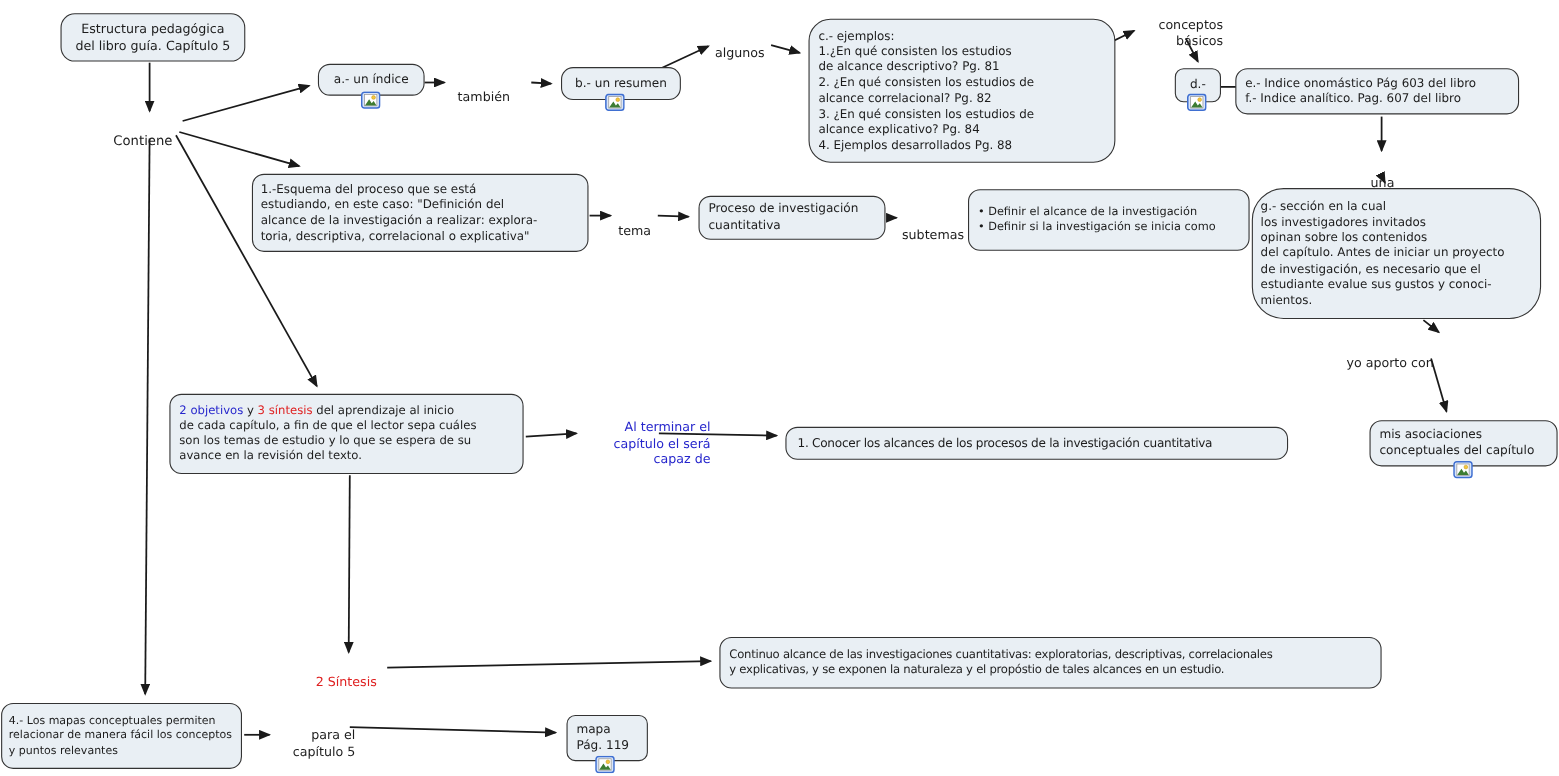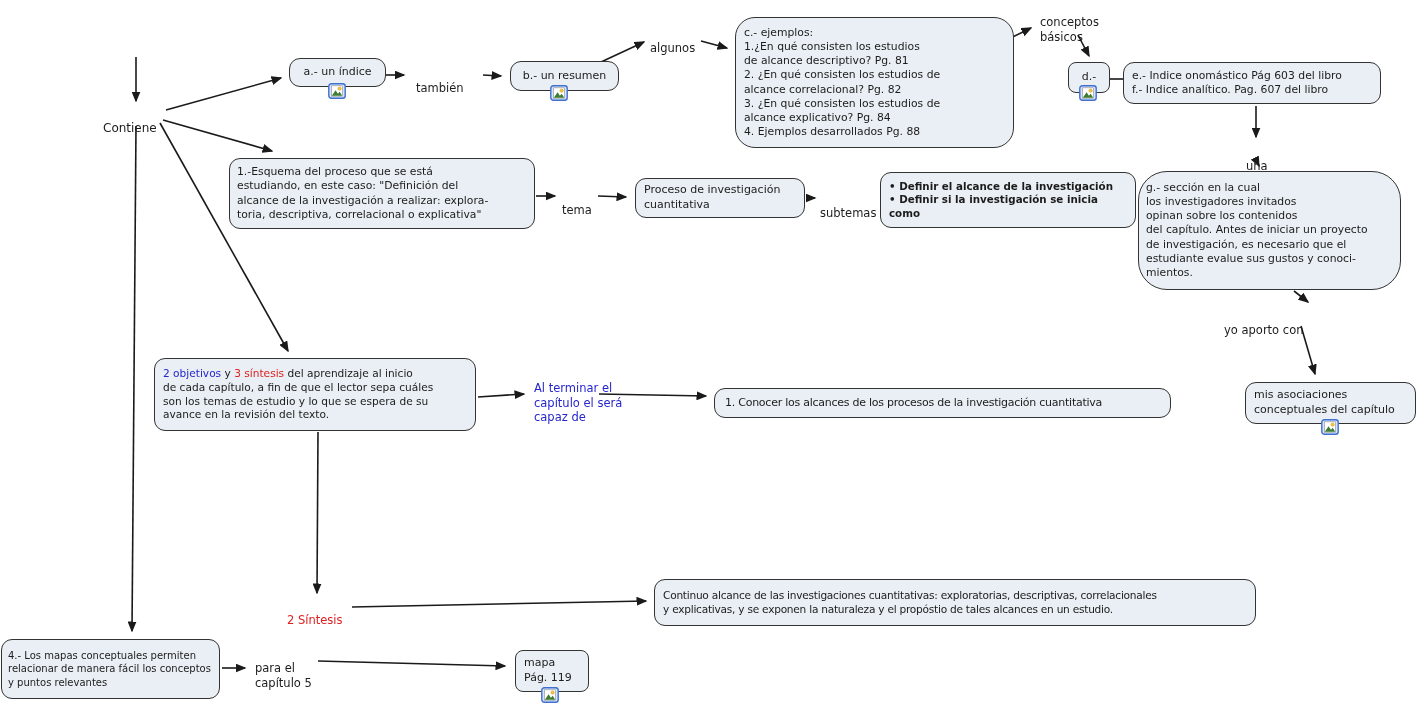--- a/index.html
+++ b/index.html
@@ -10,27 +10,27 @@
   #wires{position:absolute;left:0;top:0;width:1417px;height:705px;z-index:1;}
   .node{
     position:absolute;box-sizing:border-box;background:#e9eff4;border:1.6px solid #333333;
     border-radius:11px;display:flex;align-items:center;z-index:2;
     padding:4px 8px;font-size:10.8px;line-height:1.32;
   }
   .node .txt{white-space:pre-line;}
   .node.center{justify-content:center;text-align:center;}
   .node.small{border-radius:8px;}
   .node.cond{letter-spacing:-0.25px;}
-  .node.under{z-index:1;overflow:hidden;font-weight:bold;}
+  .node.under{z-index:1;overflow:hidden;}
   .node.over{z-index:3;}
   .lbl{
     position:absolute;z-index:2;font-size:11.5px;line-height:1.25;white-space:pre-line;
     color:#1c1c1c;
   }
-  .lbl.center{text-align:left;}
+  .lbl.center{text-align:right;}
   .blue{color:#2626cc;}
   .red{color:#df2020;}
   .res-icon{position:absolute;z-index:4;display:block;width:18px;height:16px;cursor:pointer;}
 </style>
 </head>
 <body>
 
 <div id="canvas">
 
   <svg id="wires">
@@ -61,20 +61,24 @@
       <line x1="136" y1="126" x2="132" y2="631" marker-end="url(#ah)"></line>
       <line x1="478" y1="397" x2="524" y2="394" marker-end="url(#ah)"></line>
       <line x1="599" y1="394" x2="706" y2="396" marker-end="url(#ah)"></line>
       <line x1="318" y1="432" x2="317" y2="593" marker-end="url(#ah)"></line>
       <line x1="352" y1="607" x2="646" y2="601" marker-end="url(#ah)"></line>
       <line x1="222" y1="668" x2="245" y2="668" marker-end="url(#ah)"></line>
       <line x1="318" y1="661" x2="505" y2="666" marker-end="url(#ah)"></line>
     </g>
   </svg>
 
+  <div class="node center" style="left:55px;top:12px;width:168px;height:44px;font-size:11.5px;border-radius:13px;">
+    <span class="txt">Estructura pedagógica
+del libro guía. Capítulo 5</span>
+  </div>
 
   <div class="node center" style="left:289px;top:58px;width:97px;height:29px;font-size:11px;">
     <span class="txt">a.- un índice</span>
   </div>
 
   <div class="node center" style="left:510px;top:61px;width:109px;height:30px;font-size:11px;">
     <span class="txt">b.- un resumen</span>
   </div>
 
   <div class="node" style="left:735px;top:17px;width:279px;height:131px;border-radius:20px;">

